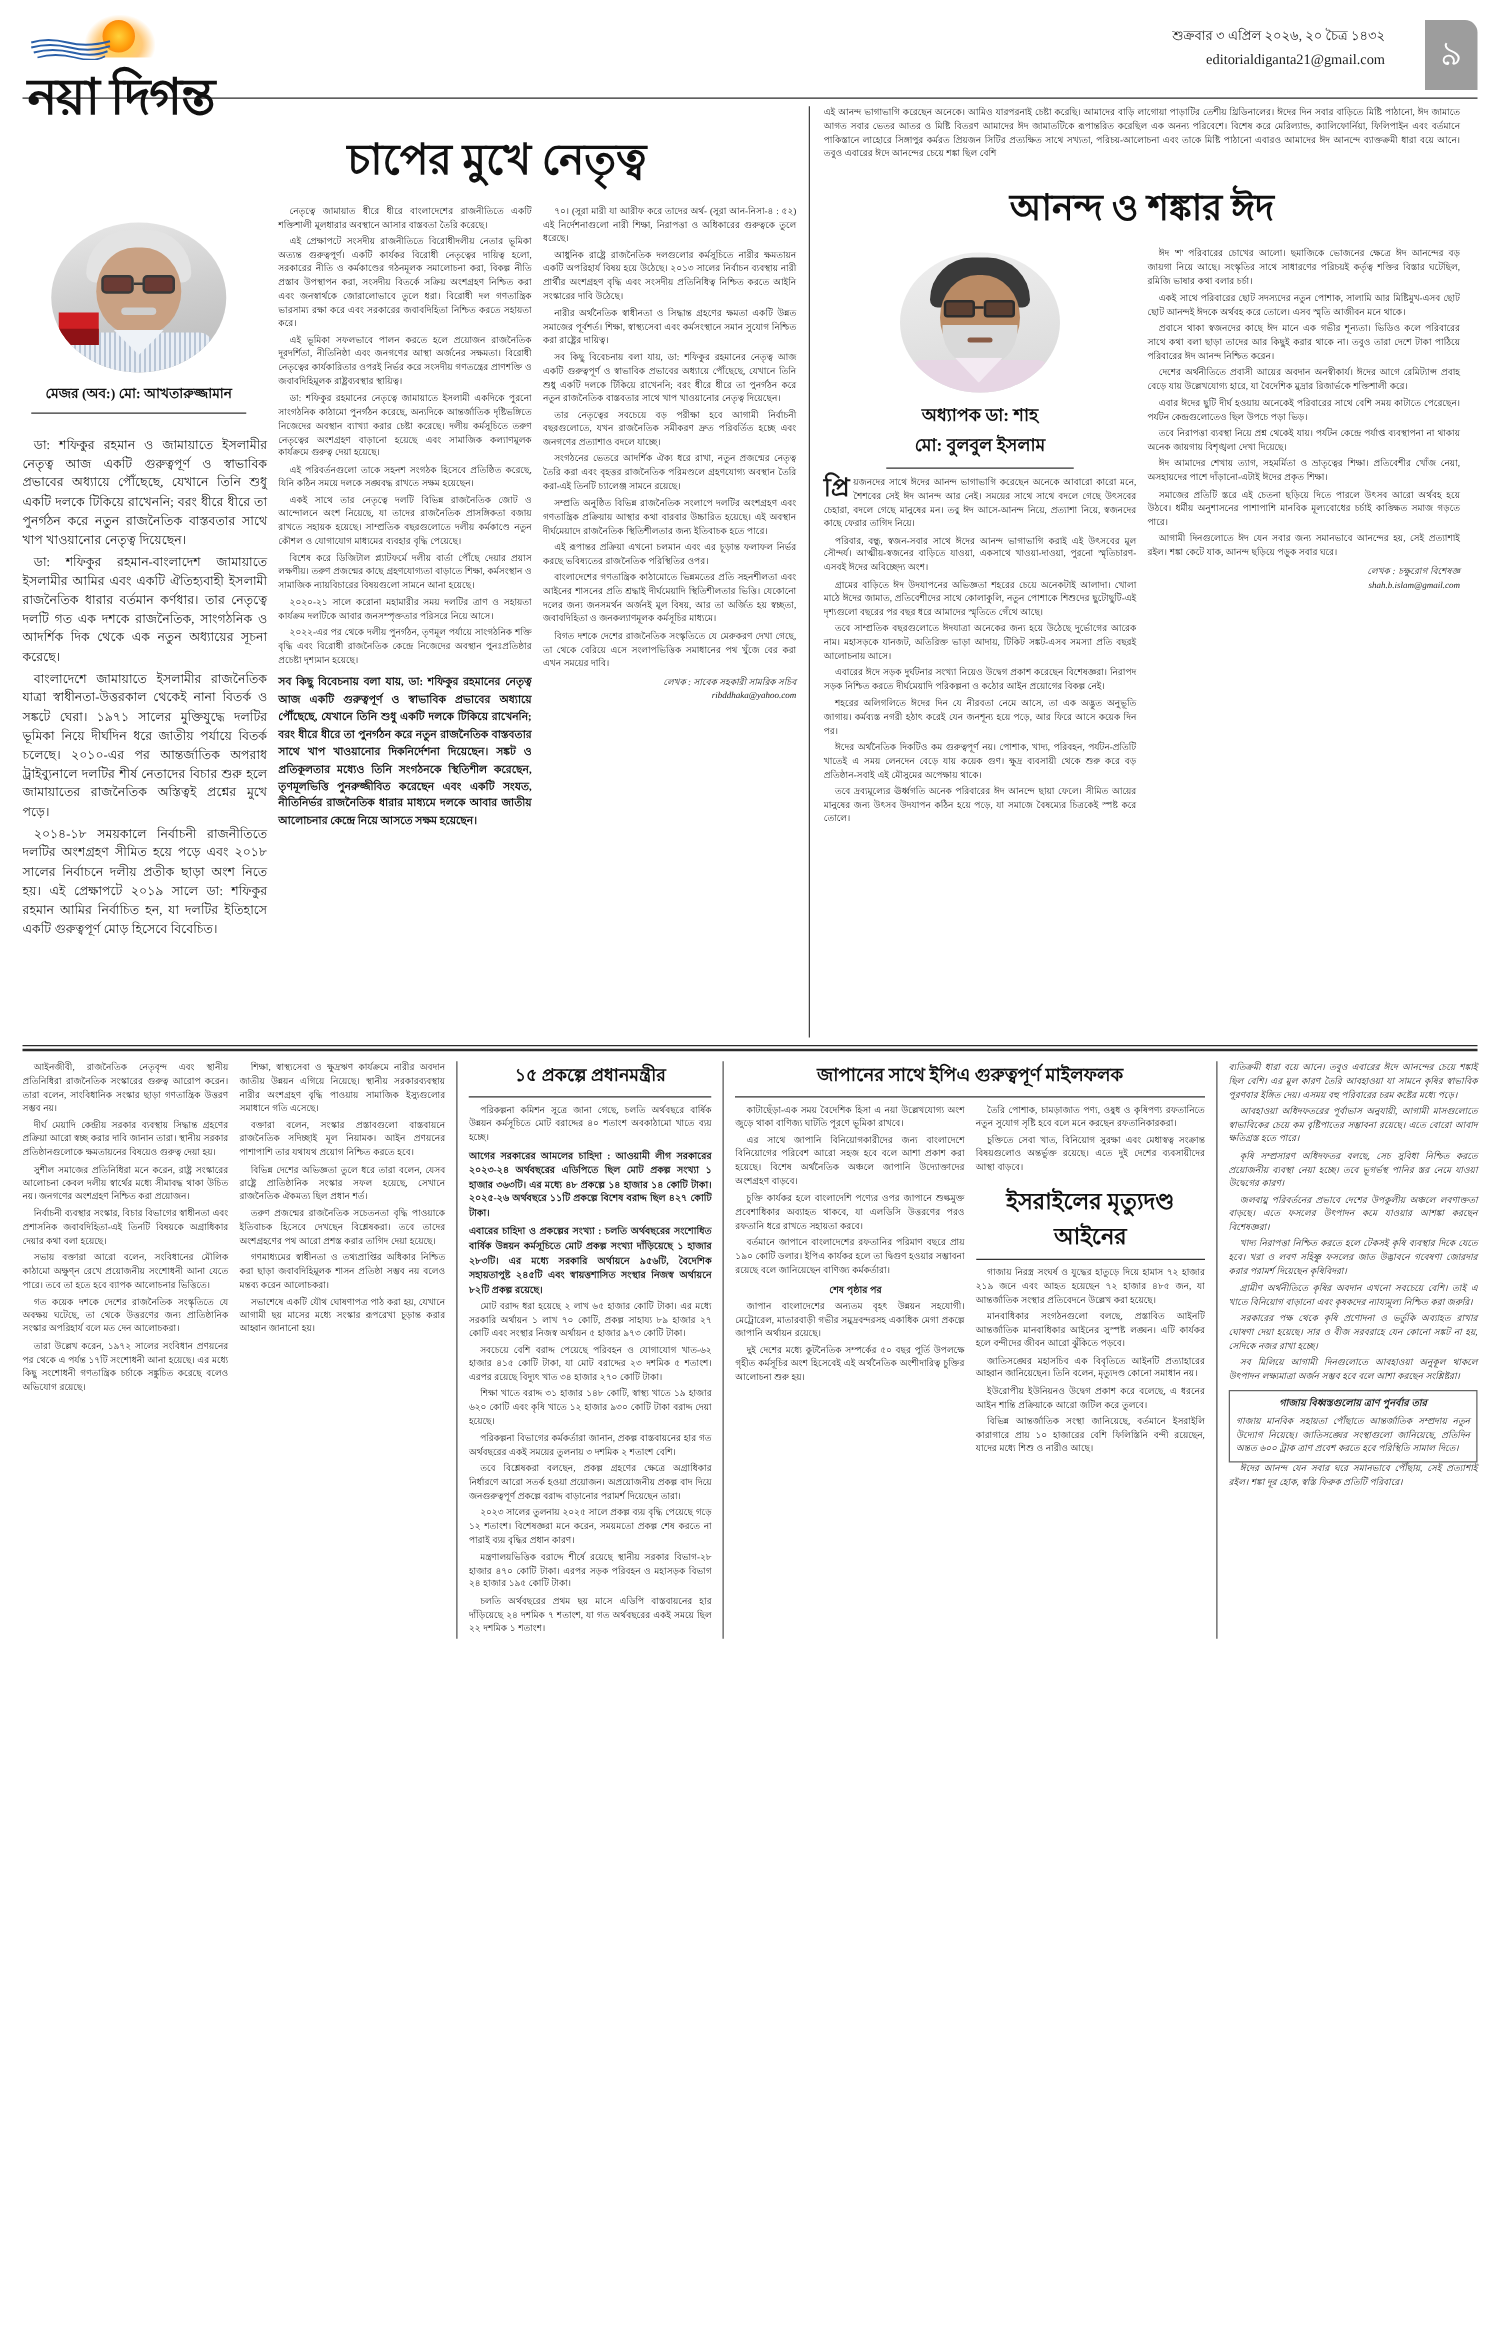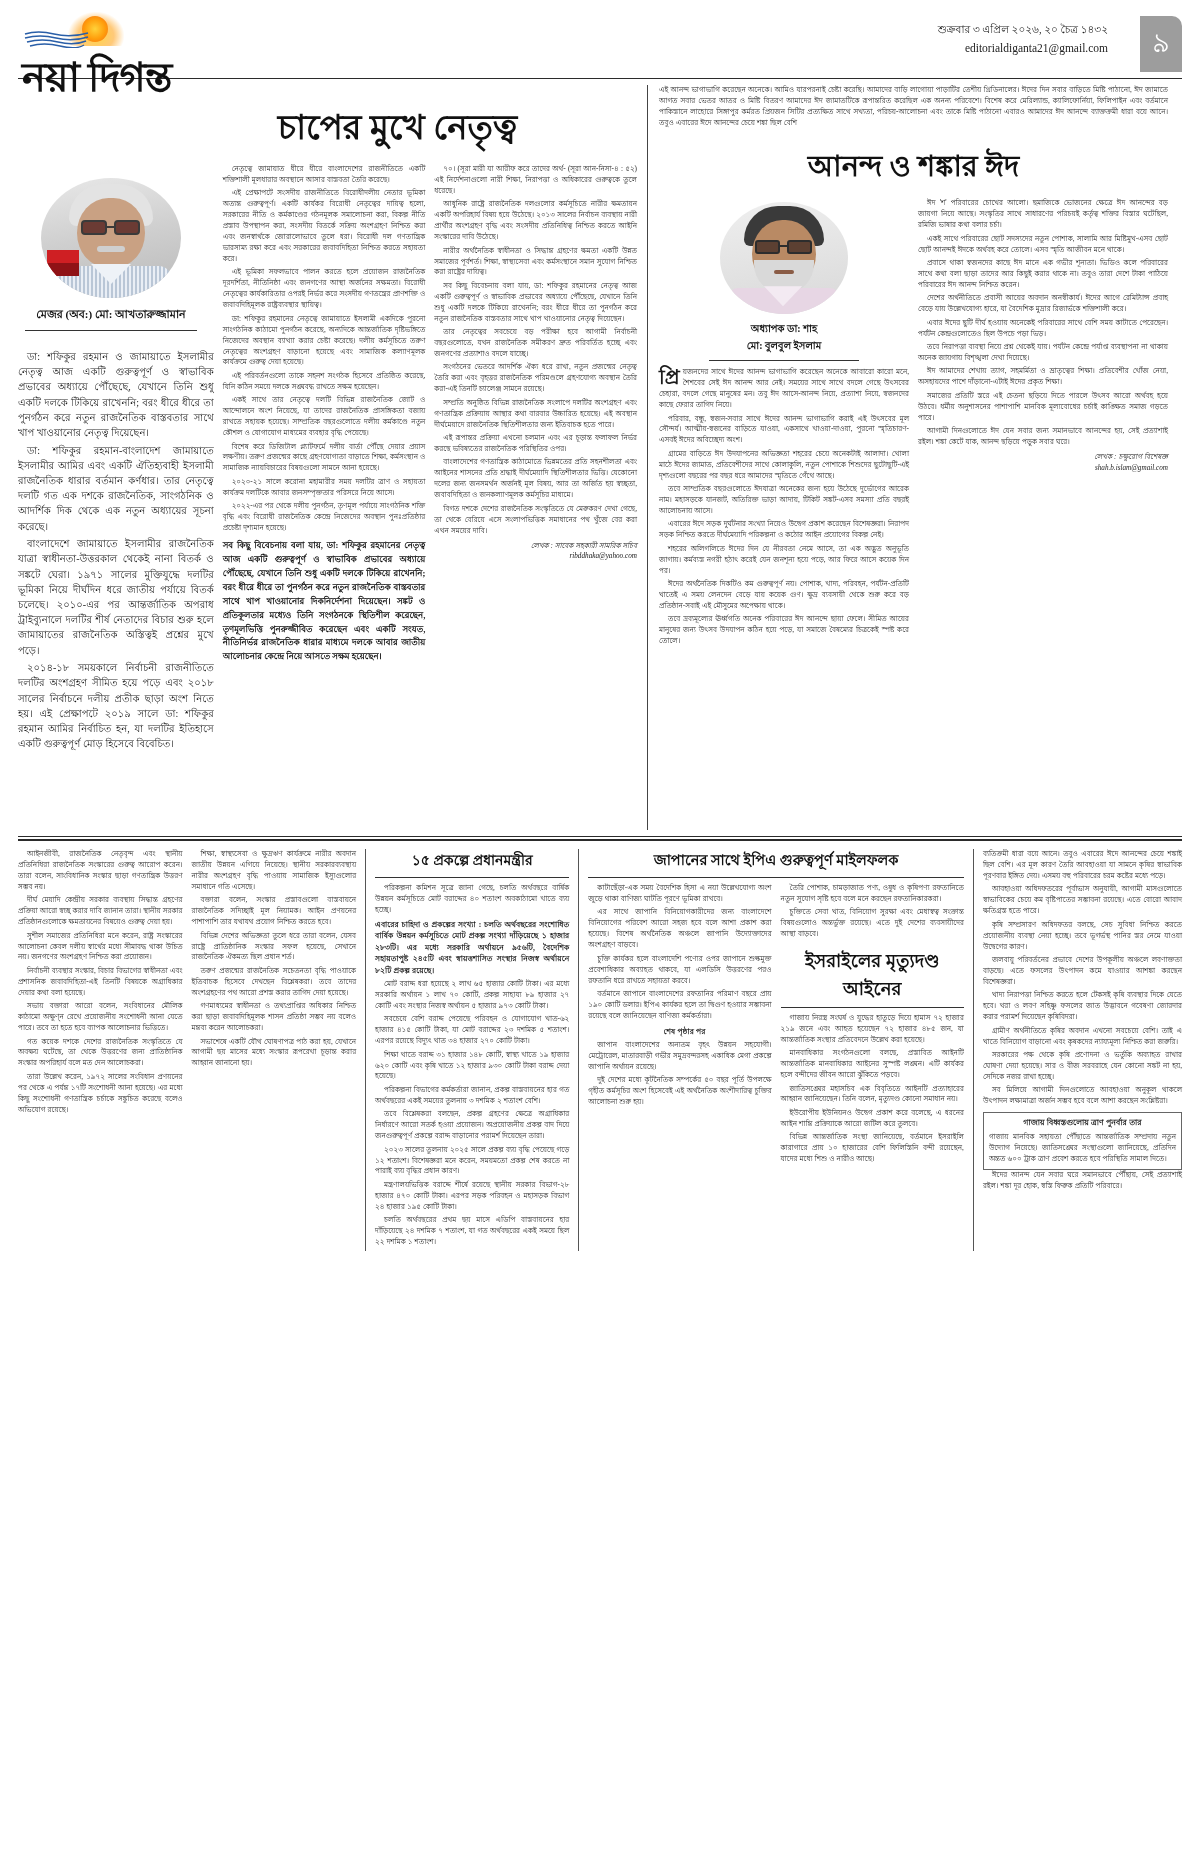--- a/index.html
+++ b/index.html
@@ -112,37 +112,37 @@
   .s-hair { position:absolute; left:24px; top:4px; width:80px; height:40px; border-radius:44px 44px 8px 8px; background:#3a3a3a; }
   .s-face { position:absolute; left:32px; top:18px; width:64px; height:68px; border-radius:32px/36px; background:#b98a64; }
   .s-gl-l { position:absolute; left:35px; top:38px; width:25px; height:14px; border:2px solid #2d2d2d; border-radius:3px; background:#5c4032; }
   .s-gl-r { position:absolute; left:67px; top:38px; width:25px; height:14px; border:2px solid #2d2d2d; border-radius:3px; background:#5c4032; }
   .s-br { position:absolute; left:60px; top:43px; width:7px; height:2px; background:#2d2d2d; }
   .s-beard { position:absolute; left:34px; top:58px; width:60px; height:34px; border-radius:0 0 30px 30px; background:#d9d9d9; }
   .s-mouth { position:absolute; left:54px; top:68px; width:20px; height:4px; background:#8a5c46; border-radius:2px; }
   .s-shirt { position:absolute; left:8px; top:86px; width:112px; height:34px; background:#e7d6e4; border-radius:10px 10px 0 0; }
   .s-collar{ position:absolute; left:44px; top:84px; width:38px; height:20px; background:#f3eaf2; clip-path: polygon(0 0,100% 0,50% 100%); }
 
-  .side-author-name { text-align:center; font-size: 10px; font-weight:700; margin-top:7px; color:#111; }
+  .side-author-name { text-align:center; font-size: 14px; font-weight:700; margin-top:7px; color:#111; }
   .side-author-name .l2 { display:block; }
   .side-rule { width: 150px; margin: 5px auto 6px auto; border-bottom: 1px solid #333; }
   .dropcap-p { font-size: 7.2px; line-height:1.52; text-align: justify; }
   .dropcap-p::first-letter { font-size: 20px; font-weight: 700; float: left; line-height: .9; padding-right: 3px; padding-top: 1px; }
 
   .rule-mid { border-top: 1px solid #2b2b2b; margin: 6px 0 0 0; }
   .rule-mid2 { border-top: 2px solid #2b2b2b; margin: 2px 0 0 0; }
 
   
   .bottom-section { display: flex; margin-top: 8px; }
   .bsec { padding: 0 9px; }
   .bsec + .bsec { border-left: 1px solid #555; }
   .bsec-1 { width: 352px; padding-left: 0; }
   .bsec-2 { width: 216px; }
   .bsec-3 { width: 400px; }
-  .bsec-4 { width: 212px; padding-right: 0; }
+  .bsec-4 { width: 212px; padding-right: 0; font-style: italic; }
 
   .bhead {
     font-size: 14px; font-weight: 700; text-align: center; color: #111; margin-bottom: 5px;
     padding-bottom: 4px; border-bottom: 1px solid #333;
   }
   .bhead-wide { font-size: 14.5px; }
   .bcols-2 { display:flex; gap: 9px; }
   .bcol { flex: 1; }
   .contd { font-size: 7.6px; font-weight: 700; text-align: center; margin: 4px 0 3px 0; }
   .sub-h { font-size: 7.6px; font-weight: 700; margin: 3px 0 2px 0; }
@@ -334,20 +334,21 @@
           <p>গণমাধ্যমের স্বাধীনতা ও তথ্যপ্রাপ্তির অধিকার নিশ্চিত করা ছাড়া জবাবদিহিমূলক শাসন প্রতিষ্ঠা সম্ভব নয় বলেও মন্তব্য করেন আলোচকরা।</p>
           <p>সভাশেষে একটি যৌথ ঘোষণাপত্র পাঠ করা হয়, যেখানে আগামী ছয় মাসের মধ্যে সংস্কার রূপরেখা চূড়ান্ত করার আহ্বান জানানো হয়।</p>
         </div>
       </div>
     </div>
 
     <div class="bsec bsec-2">
       <div class="bhead">১৫ প্রকল্পে প্রধানমন্ত্রীর</div>
       <div class="bncol">
         <p>পরিকল্পনা কমিশন সূত্রে জানা গেছে, চলতি অর্থবছরে বার্ষিক উন্নয়ন কর্মসূচিতে মোট বরাদ্দের ৪০ শতাংশ অবকাঠামো খাতে ব্যয় হচ্ছে।</p>
+        <p class="sub-h" style="text-indent:0">আগের সরকারের আমলের চাহিদা : আওয়ামী লীগ সরকারের ২০২৩-২৪ অর্থবছরের এডিপিতে ছিল মোট প্রকল্প সংখ্যা ১ হাজার ৩৬৩টি। এর মধ্যে ৪৮ প্রকল্পে ১৪ হাজার ১৪ কোটি টাকা। ২০২৫-২৬ অর্থবছরে ১১টি প্রকল্পে বিশেষ বরাদ্দ ছিল ৪২৭ কোটি টাকা।</p>
         <p class="sub-h" style="text-indent:0">এবারের চাহিদা ও প্রকল্পের সংখ্যা : চলতি অর্থবছরের সংশোধিত বার্ষিক উন্নয়ন কর্মসূচিতে মোট প্রকল্প সংখ্যা দাঁড়িয়েছে ১ হাজার ২৮৩টি। এর মধ্যে সরকারি অর্থায়নে ৯৫৬টি, বৈদেশিক সহায়তাপুষ্ট ২৪৫টি এবং স্বায়ত্তশাসিত সংস্থার নিজস্ব অর্থায়নে ৮২টি প্রকল্প রয়েছে।</p>
         <p>মোট বরাদ্দ ধরা হয়েছে ২ লাখ ৬৫ হাজার কোটি টাকা। এর মধ্যে সরকারি অর্থায়ন ১ লাখ ৭০ কোটি, প্রকল্প সাহায্য ৮৯ হাজার ২৭ কোটি এবং সংস্থার নিজস্ব অর্থায়ন ৫ হাজার ৯৭৩ কোটি টাকা।</p>
         <p>সবচেয়ে বেশি বরাদ্দ পেয়েছে পরিবহন ও যোগাযোগ খাত-৬২ হাজার ৪১৫ কোটি টাকা, যা মোট বরাদ্দের ২৩ দশমিক ৫ শতাংশ। এরপর রয়েছে বিদ্যুৎ খাত ৩৪ হাজার ২৭০ কোটি টাকা।</p>
         <p>শিক্ষা খাতে বরাদ্দ ৩১ হাজার ১৪৮ কোটি, স্বাস্থ্য খাতে ১৯ হাজার ৬২০ কোটি এবং কৃষি খাতে ১২ হাজার ৯৩০ কোটি টাকা বরাদ্দ দেয়া হয়েছে।</p>
         <p>পরিকল্পনা বিভাগের কর্মকর্তারা জানান, প্রকল্প বাস্তবায়নের হার গত অর্থবছরের একই সময়ের তুলনায় ৩ দশমিক ২ শতাংশ বেশি।</p>
         <p>তবে বিশ্লেষকরা বলছেন, প্রকল্প গ্রহণের ক্ষেত্রে অগ্রাধিকার নির্ধারণে আরো সতর্ক হওয়া প্রয়োজন। অপ্রয়োজনীয় প্রকল্প বাদ দিয়ে জনগুরুত্বপূর্ণ প্রকল্পে বরাদ্দ বাড়ানোর পরামর্শ দিয়েছেন তারা।</p>
         <p>২০২৩ সালের তুলনায় ২০২৫ সালে প্রকল্প ব্যয় বৃদ্ধি পেয়েছে গড়ে ১২ শতাংশ। বিশেষজ্ঞরা মনে করেন, সময়মতো প্রকল্প শেষ করতে না পারাই ব্যয় বৃদ্ধির প্রধান কারণ।</p>
         <p>মন্ত্রণালয়ভিত্তিক বরাদ্দে শীর্ষে রয়েছে স্থানীয় সরকার বিভাগ-২৮ হাজার ৪৭০ কোটি টাকা। এরপর সড়ক পরিবহন ও মহাসড়ক বিভাগ ২৪ হাজার ১৯৫ কোটি টাকা।</p>
         <p>চলতি অর্থবছরের প্রথম ছয় মাসে এডিপি বাস্তবায়নের হার দাঁড়িয়েছে ২৪ দশমিক ৭ শতাংশ, যা গত অর্থবছরের একই সময়ে ছিল ২২ দশমিক ১ শতাংশ।</p>
       </div>

